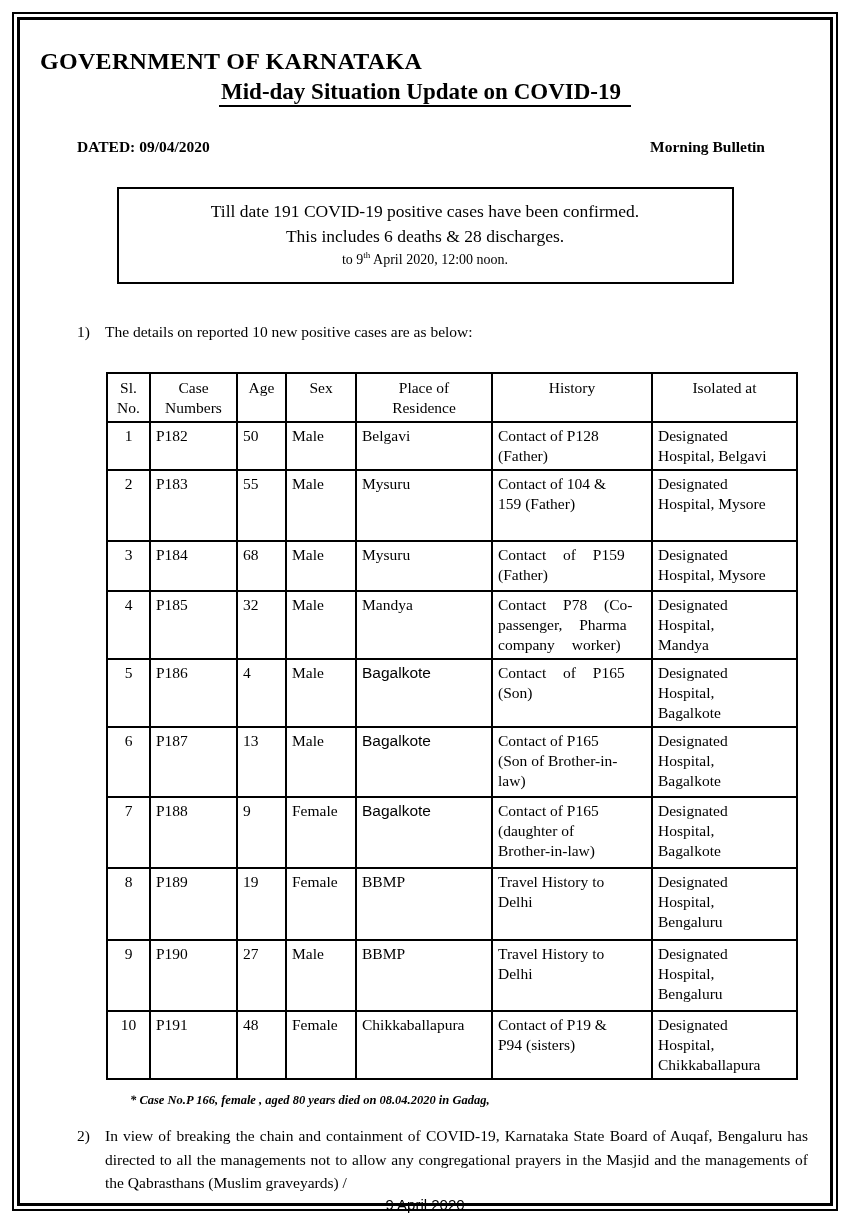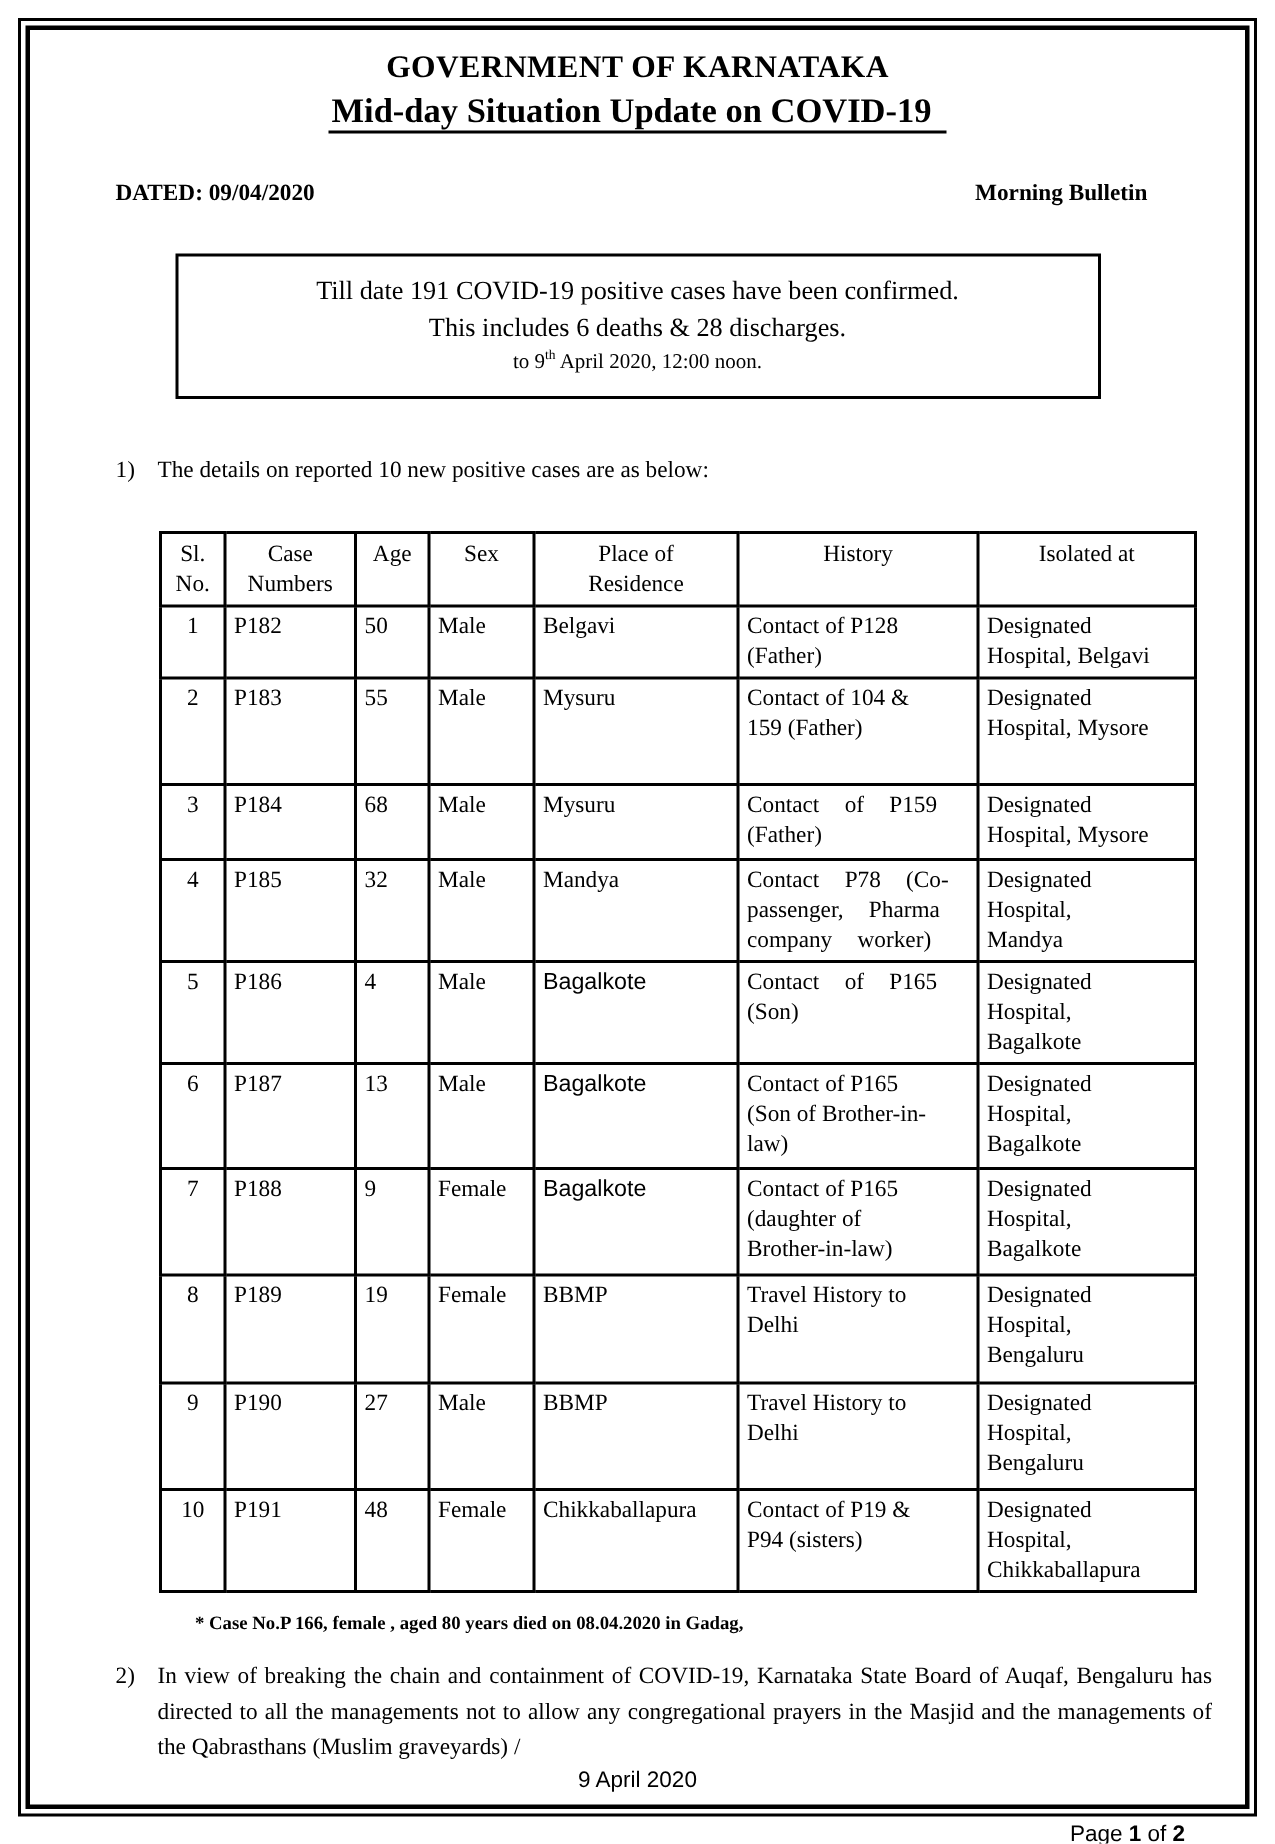--- a/index.html
+++ b/index.html
@@ -8,21 +8,21 @@
     font-family:"Liberation Serif", serif; position:relative; overflow:hidden;
   }
   .frame {
     position:absolute; top:12px; left:12px; right:12px; bottom:18px;
     border:2px solid #000; padding:3px; box-sizing:border-box;
   }
   .frame-inner {
     border:3px solid #000; height:100%; box-sizing:border-box;
     display:flex; flex-direction:column; padding:0 20px;
   }
-  .title1 { text-align:center; font-size:21px; font-weight:bold; margin-top:12px; letter-spacing:0.3px; }
+  .title1 { font-size:24px; font-weight:bold; margin-top:28px; letter-spacing:0.3px; }
   .title2 { text-align:center; font-size:23px; font-weight:bold; margin-top:4px; }
   .title2 .ul { border-bottom:2px solid #000; padding:0 10px 1px 2px; }
   .dateline {
     display:flex; justify-content:space-between; margin:32px 45px 0 37px;
     font-weight:bold; font-size:15.5px; line-height:20px;text-align:center;
   }
   .sumbox {
     width:617px; margin:30px auto 0; border:2px solid #000;
     text-align:center; padding:10px 4px 12px; box-sizing:border-box;
   }
@@ -41,21 +41,21 @@
   table.cases th { text-align:center; font-weight:normal; padding-top:4px; }
   thead tr { height:40px; }
   tbody tr:nth-child(1){height:47px} tbody tr:nth-child(2){height:71px}
   tbody tr:nth-child(3){height:50px} tbody tr:nth-child(4){height:66px}
   tbody tr:nth-child(5){height:66px} tbody tr:nth-child(6){height:70px}
   tbody tr:nth-child(7){height:71px} tbody tr:nth-child(8){height:72px}
   tbody tr:nth-child(9){height:71px} tbody tr:nth-child(10){height:56px}
   td.c-sl { text-align:center; padding-left:2px; padding-right:2px; }
   td.sans { font-family:"Liberation Sans", sans-serif; font-size:14.5px; }
   td.stretch { word-spacing:13px; }
-  .footnote { margin:12px 0 0 90px; font-size:12.5px; font-weight:bold; line-height:16px; }
+  .footnote { margin:12px 0 0 90px; font-size:12.5px; font-weight:bold; line-height:16px;font-style:italic; }
   .pfooter {
     margin-top:auto; position:relative; height:20px; margin-bottom:8px;
     font-family:"Liberation Sans", sans-serif; font-size:15px; line-height:20px;
   }
   .pfooter .fdate { position:absolute; left:0; right:0; text-align:center; }
   .pfooter .fpage { position:absolute; right:20px;margin-top:36px; }
   .pfooter b { font-weight:bold; }
 </style>
 </head>
 <body>

